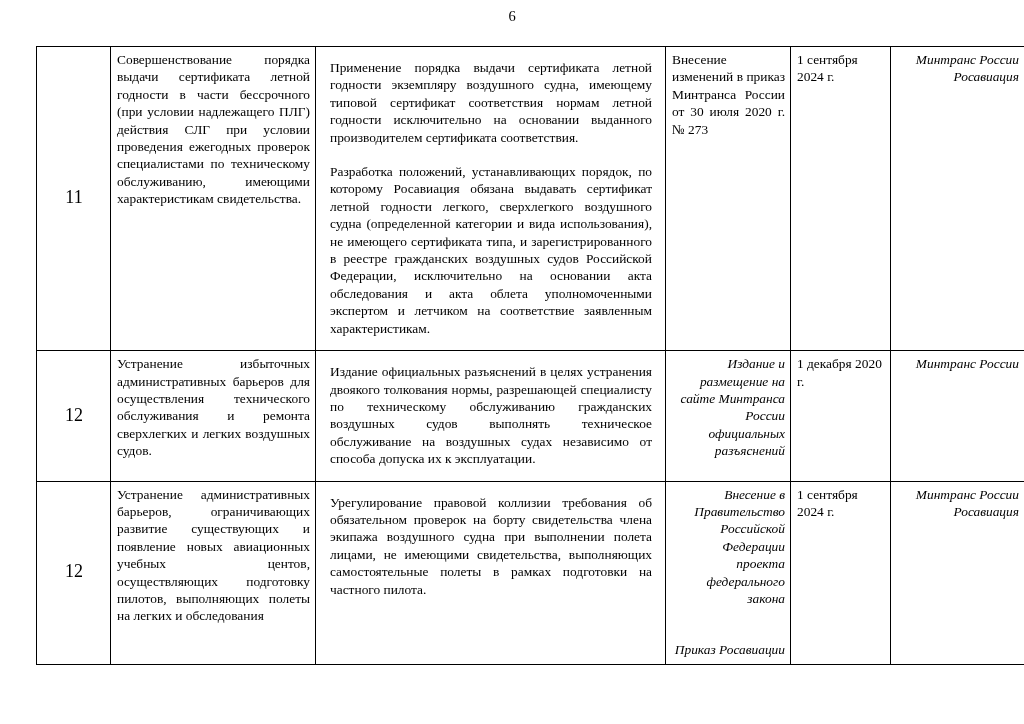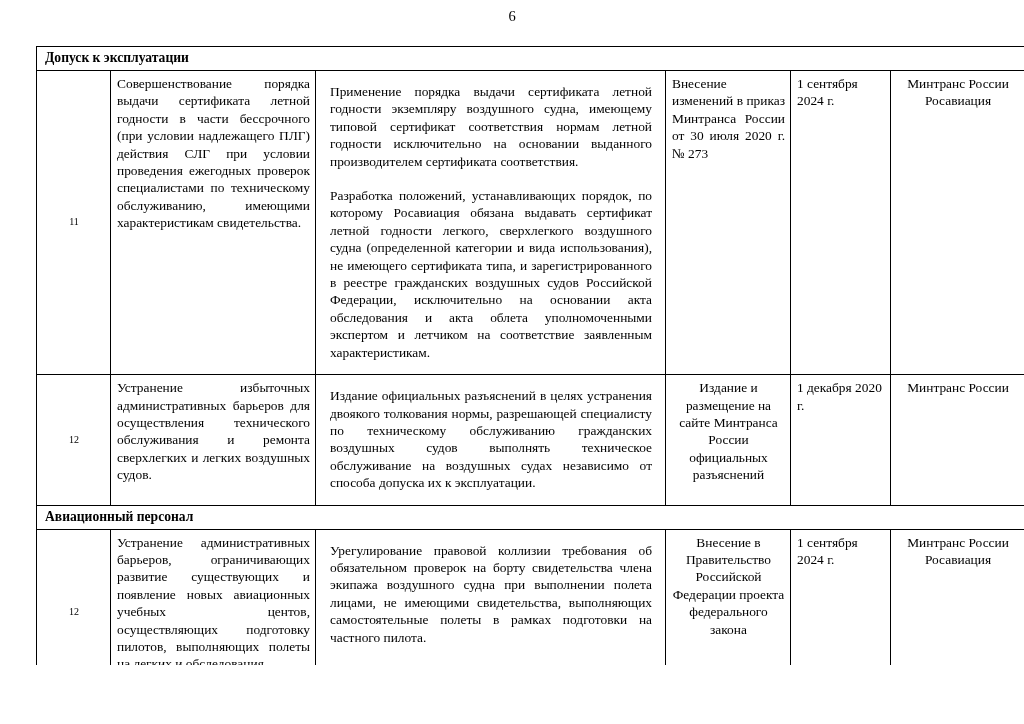--- a/index.html
+++ b/index.html
@@ -66,33 +66,34 @@
   tr.section-row td {
     font-weight: bold;
     padding: 2px 5px 3px 8px;
     line-height: 18px;
     font-size: 13.6px;
   }
 
   td.num {
     text-align: center;
     vertical-align: middle;
-    font-size: 10px;
+    font-size: 18px;
     margin-top: 6px;
   }
 
   td.just {
     text-align: justify;
     text-align-last: left;
     -moz-text-align-last: left;
     hyphens: none;
   }
 
   td.plain {
-    text-align: center;
+    text-align: right;
+    font-style: italic;
   }
 
   td.date {
     text-align: left;
   }
 
   .para { margin: 8px; }
   .para + .para { margin-top: 17px; }
   .gap { display: block; height: 34px; }
 
@@ -118,23 +119,20 @@
       <colgroup>
         <col class="c-num">
         <col class="c-task">
         <col class="c-desc">
         <col class="c-result">
         <col class="c-date">
         <col class="c-resp">
       </colgroup>
       <tbody>
 
-        <tr class="section-row">
-          <td colspan="6">Допуск к эксплуатации</td>
-        </tr>
 
         <tr>
           <td class="num">11</td>
           <td class="just">Совершенствование порядка выдачи сертификата летной годности в части бессрочного (при условии надлежащего ПЛГ) действия СЛГ при условии проведения ежегодных проверок специалистами по техническому обслуживанию, имеющими характеристикам свидетельства.</td>
           <td class="just">
             <p class="para">Применение порядка выдачи сертификата летной годности экземпляру воздушного судна, имеющему типовой сертификат соответствия нормам летной годности исключительно на основании выданного производителем сертификата соответствия.</p>
             <p class="para">Разработка положений, устанавливающих порядок, по которому Росавиация обязана выдавать сертификат летной годности легкого, сверхлегкого воздушного судна (определенной категории и вида использования), не имеющего сертификата типа, и зарегистрированного в реестре гражданских воздушных судов Российской Федерации, исключительно на основании акта обследования и акта облета уполномоченными экспертом и летчиком на соответствие заявленным характеристикам.</p>
           </td>
           <td class="just">Внесение изменений в приказ Минтранса России от 30 июля 2020 г. № 273</td>
           <td class="date">1 сентября 2024 г.</td>
@@ -145,23 +143,20 @@
           <td class="num">12</td>
           <td class="just">Устранение избыточных административных барьеров для осуществления технического обслуживания и ремонта сверхлегких и легких воздушных судов.</td>
           <td class="just">
             <p class="para">Издание официальных разъяснений в целях устранения двоякого толкования нормы, разрешающей специалисту по техническому обслуживанию гражданских воздушных судов выполнять техническое обслуживание на воздушных судах независимо от способа допуска их к эксплуатации.</p>
           </td>
           <td class="plain">Издание и размещение на сайте Минтранса России официальных разъяснений</td>
           <td class="date">1 декабря 2020 г.</td>
           <td class="plain">Минтранс России</td>
         </tr>
 
-        <tr class="section-row">
-          <td colspan="6">Авиационный персонал</td>
-        </tr>
 
         <tr>
           <td class="num">12</td>
           <td class="just">Устранение административных барьеров, ограничивающих развитие существующих и появление новых авиационных учебных центов, осуществляющих подготовку пилотов, выполняющих полеты на легких и обследования</td>
           <td class="just">
             <p class="para">Урегулирование правовой коллизии требования об обязательном проверок на борту свидетельства члена экипажа воздушного судна при выполнении полета лицами, не имеющими свидетельства, выполняющих самостоятельные полеты в рамках подготовки на частного пилота.</p>
           </td>
           <td class="plain">
             <span>Внесение в Правительство Российской Федерации проекта федерального закона</span>
             <span class="gap"></span>

